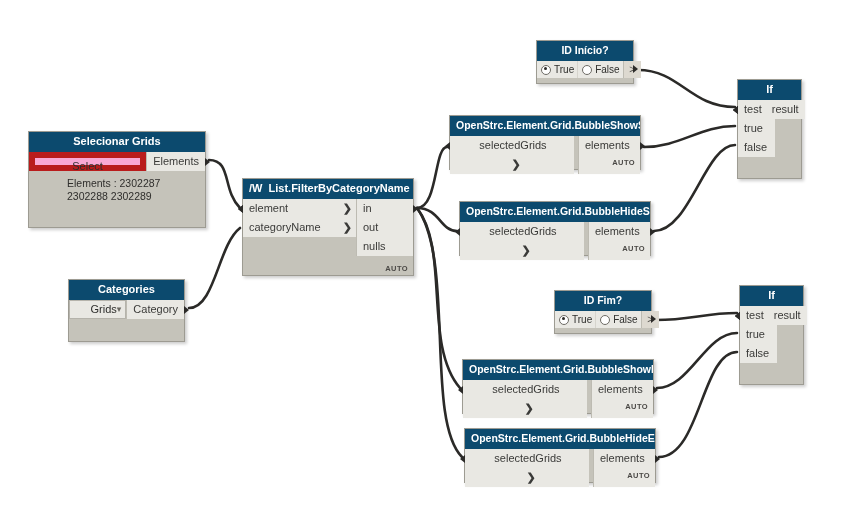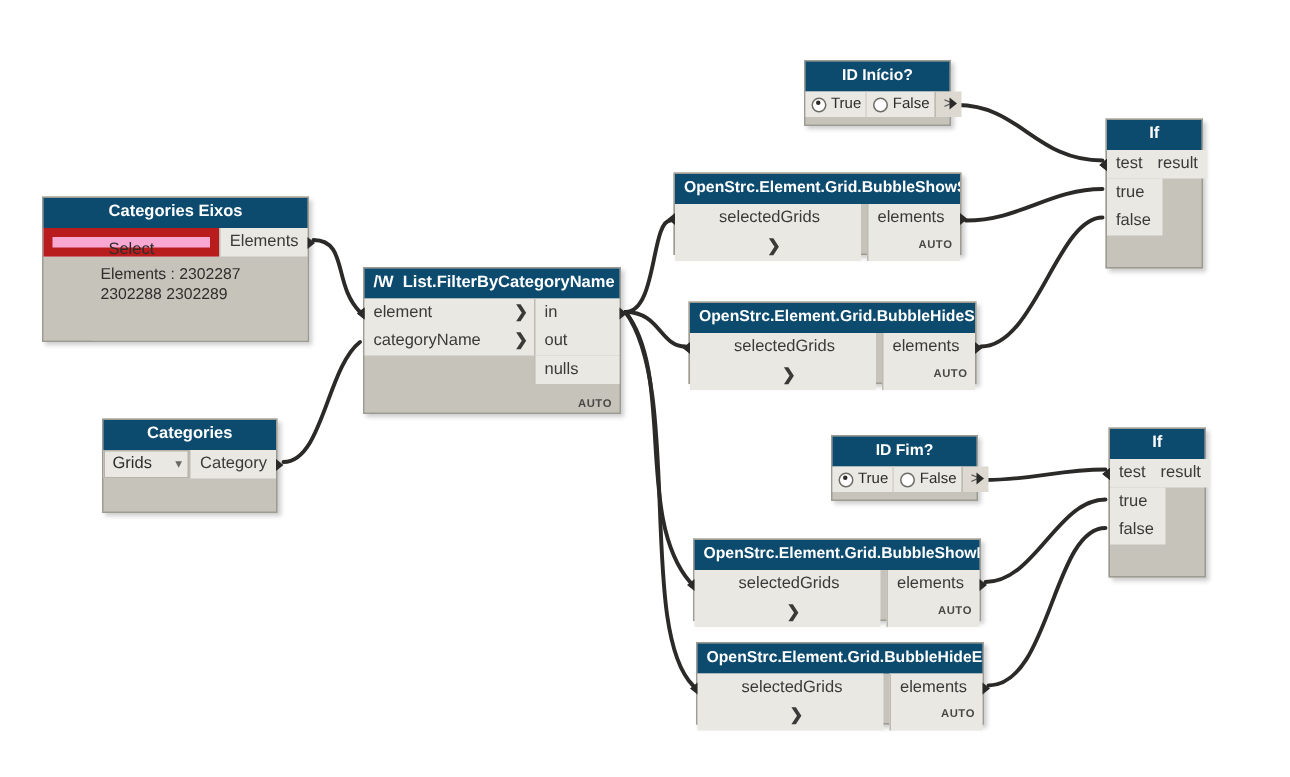--- a/index.html
+++ b/index.html
@@ -111,21 +111,21 @@
   #n-cat .ddl{
     background:#e9e8e3;
     border:1px solid #b5b3ab;
     color:#2d2d2b;
     font-size:11px;
     line-height:17px;
     height:19px;
     box-sizing:border-box;
     flex:1;
     padding-left:5px;
-    display:flex;align-items:center;justify-content:space-between;
+    display:flex;align-items:center;justify-content:flex-end;
   }
   #n-cat .caret{font-size:9px;color:#6a6862;padding-right:4px;}
   #n-cat .outport{border-left:1px solid #bdbbb2;}
 
   
   #n-filter{left:242px;top:178px;width:172px;}
   #n-filter .hdr{text-align:center;}
   #n-filter .cols{display:flex;}
   #n-filter .lcol{width:113px;}
   #n-filter .rcol{width:57px;margin-left:auto;}
@@ -220,21 +220,21 @@
 
       <path d="M656,320 C690,320 705,313 737,313"></path>
 
       <path d="M657,388 C690,388 705,333 737,333"></path>
 
       <path d="M659,457 C700,457 702,352 737,352"></path>
     </g>
   </svg>
 
   <div class="node" id="n-select">
-    <div class="hdr">Categories Eixos</div>
+    <div class="hdr">Selecionar Grids</div>
     <div class="body">
       <div class="row">
         <div class="selbtn">Select</div>
         <div class="outport">
           <span class="nub nub-out" style="top:6px;"></span>Elements</div>
       </div>
       <div class="valbox">Elements : 2302287 2302288 2302289</div>
     </div>
   </div>
 

